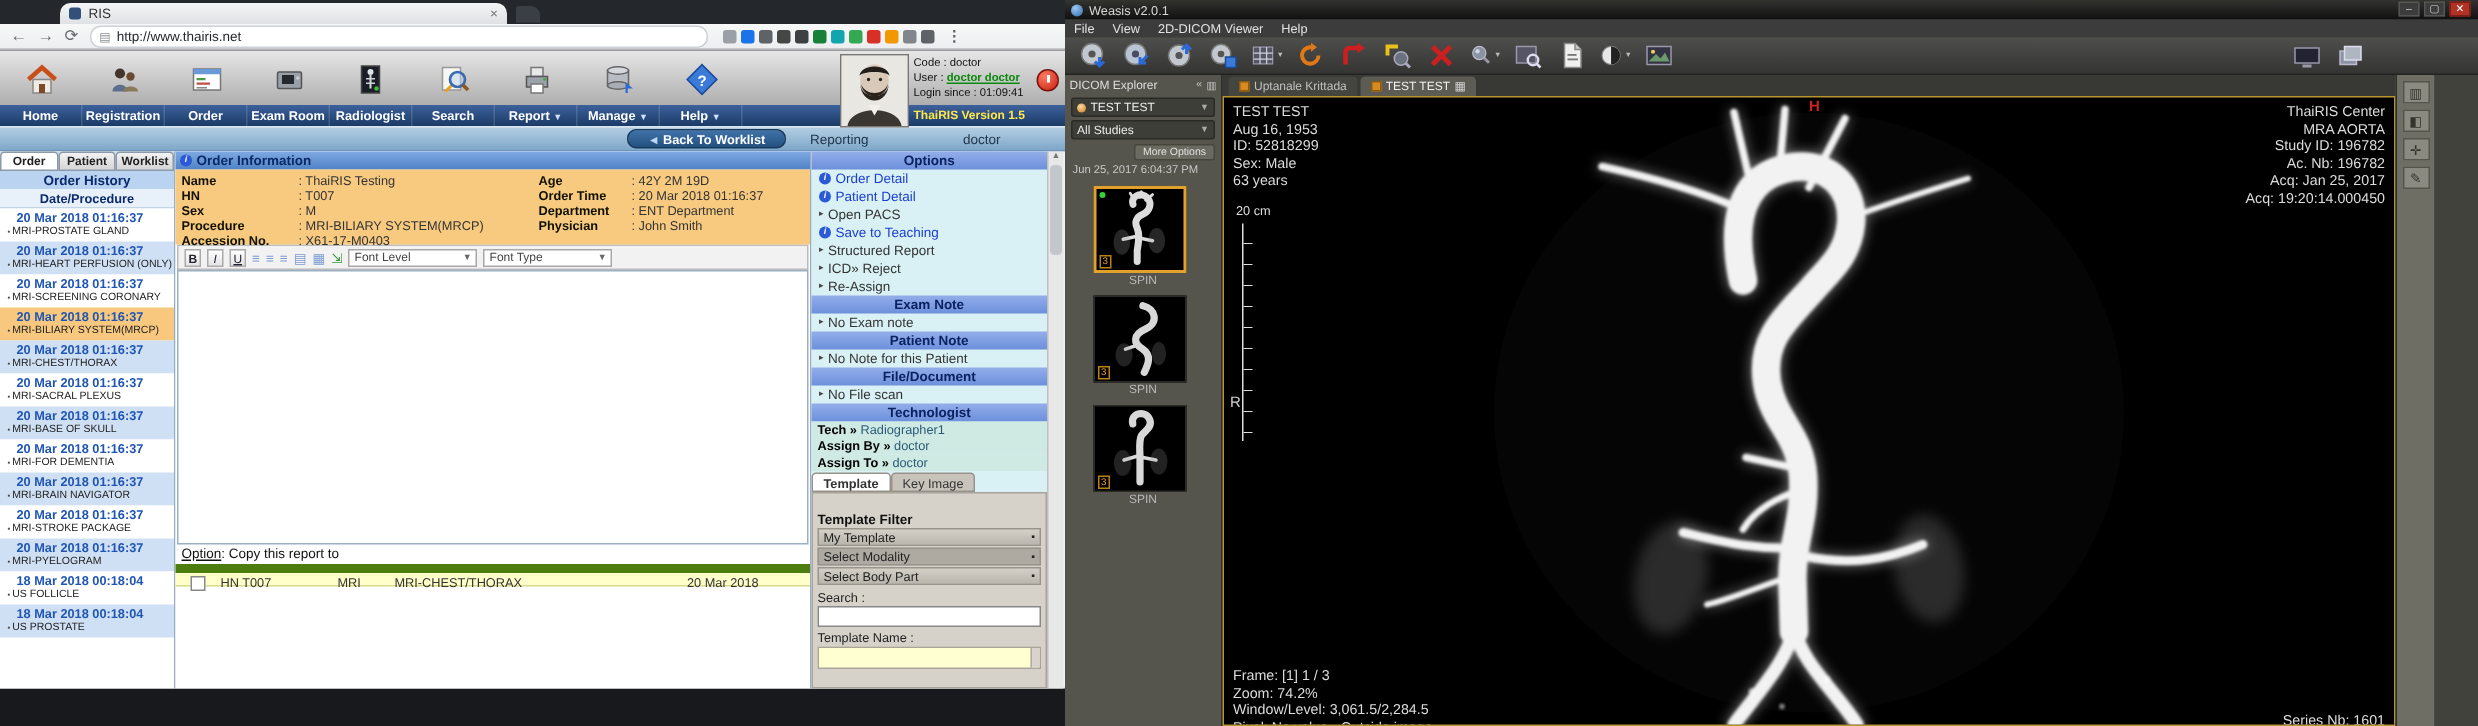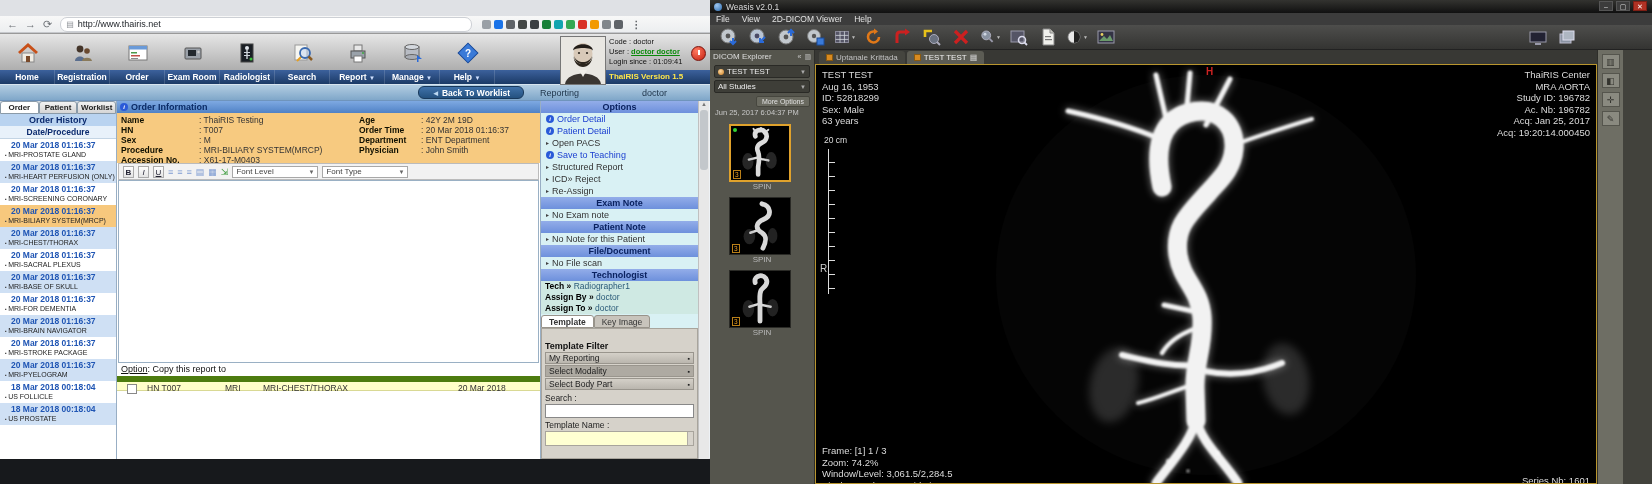--- a/index.html
+++ b/index.html
@@ -179,20 +179,28 @@
 </style>
 </head>
 <body>
 
 <div class="stage">
   <div class="deskblob" style="left:372px;width:26px;background:#4a1f1f;"></div>
   <div class="deskblob" style="left:402px;width:14px;background:#2a2a33;"></div>
   <div class="deskblob" style="left:445px;width:18px;background:#551c1c;"></div>
 
   <div id="browser">
+    <div id="tabstrip">
+      <div id="tab">
+        <span class="fav"></span>
+        <span class="ttl">RIS</span>
+        <span class="x">×</span>
+      </div>
+      <div id="newtab"></div>
+    </div>
     <div id="chrometoolbar">
       <span class="navg">←</span>
       <span class="navg">→</span>
       <span class="navg">⟳</span>
       <div id="omnibox">
         <span class="pg">▤</span>
         <span class="url">http://www.thairis.net</span>
       </div>
       <div class="extrow">
         <span class="ext" style="background:#9aa0a6"></span>
@@ -495,21 +503,21 @@
         <div class="technote"><b>Tech »</b> <span>Radiographer1</span></div>
         <div class="technote"><b>Assign By »</b> <span>doctor</span></div>
         <div class="technote"><b>Assign To »</b> <span>doctor</span></div>
         <div id="tpltabs">
           <div class="tpltab on">Template</div>
           <div class="tpltab">Key Image</div>
         </div>
         <div id="tplbody">
           <div class="ft">Template Filter</div>
           <div class="frow">
-              <span>My Reporting</span>
+              <span>My Template</span>
               <span class="pl">▪</span>
             </div>
           <div class="frow dk">
               <span>Select Modality</span>
               <span class="pl">▪</span>
             </div>
           <div class="frow">
               <span>Select Body Part</span>
               <span class="pl">▪</span>
             </div>

